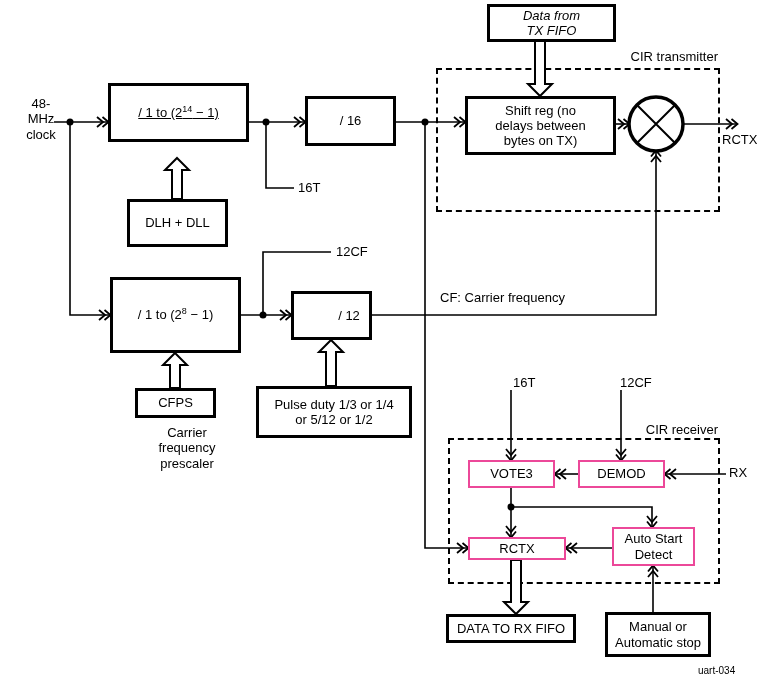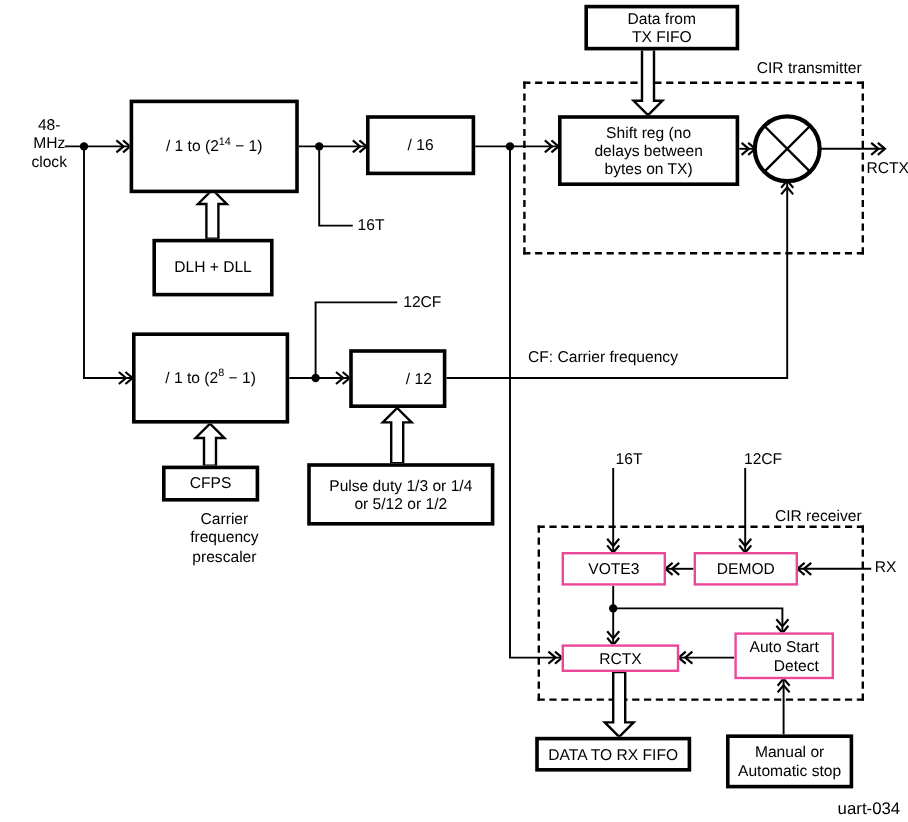--- a/index.html
+++ b/index.html
@@ -36,21 +36,21 @@
   .light { border: 2px solid #ec4899; }
   .lbl {
     position: absolute;
     font-size: 13px;
     line-height: 1.18;
     white-space: pre-line;
   }
   .center { text-align: center; padding-left: 24px; }
   .right { text-align: right; }
   sup { font-size: 9px; line-height: 0; }
-  .fig { font-size: 14px; }
+  .fig { font-size: 10px; }
 </style>
 </head>
 <body>
 
 <div class="canvas">
 
   <div class="dashed" style="left:436px; top:68px; width:284px; height:144px;"></div>
   <div class="dashed" style="left:448px; top:438px; width:272px; height:146px;"></div>
 
   <svg class="layer" width="757" height="685" viewBox="0 0 757 685">
@@ -97,26 +97,26 @@
 
     <g fill="#fff" stroke="#000" stroke-width="2">
       <polygon points="540,96 528,84 535,84 535,41 545,41 545,84 552,84"></polygon>
       <polygon points="177,158 189,170 182,170 182,199 172,199 172,170 165,170"></polygon>
       <polygon points="175,353 187,365 180,365 180,388 170,388 170,365 163,365"></polygon>
       <polygon points="331,340 343,352 336,352 336,386 326,386 326,352 319,352"></polygon>
       <polygon points="516,614 504,602 511,602 511,560 521,560 521,602 528,602"></polygon>
     </g>
   </svg>
 
-  <div class="box heavy" style="left:487px; top:4px; width:129px; height:38px;">
+  <div class="box heavy" style="left:487px; top:4px; width:129px; height:38px;font-style:italic;">
     <span>Data from
 TX FIFO</span>
   </div>
 
-  <div class="box heavy" style="left:108px; top:83px; width:141px; height:78px;">
+  <div class="box heavy" style="left:108px; top:83px; width:141px; height:59px;text-decoration:underline;">
     <span><span>/ 1 to (2</span><sup>14</sup><span> − 1)</span></span>
   </div>
 
   <div class="box heavy" style="left:305px; top:96px; width:91px; height:50px;text-align:center;">
     <span>/ 16</span>
   </div>
 
   <div class="box heavy" style="left:465px; top:96px; width:151px; height:59px;">
     <span>Shift reg (no
 delays between
@@ -149,21 +149,21 @@
   </div>
 
   <div class="box light" style="left:578px; top:460px; width:87px; height:28px;">
     <span>DEMOD</span>
   </div>
 
   <div class="box light" style="left:468px; top:537px; width:98px; height:23px;">
     <span>RCTX</span>
   </div>
 
-  <div class="box light" style="left:612px; top:527px; width:83px; height:39px;text-align:right;">
+  <div class="box light" style="left:612px; top:527px; width:83px; height:39px;">
     <span>Auto Start
 Detect</span>
   </div>
 
   <div class="box heavy" style="left:446px; top:614px; width:130px; height:29px;">
     <span>DATA TO RX FIFO</span>
   </div>
 
   <div class="box heavy" style="left:605px; top:612px; width:106px; height:45px;text-align:center;">
     <span>Manual or

